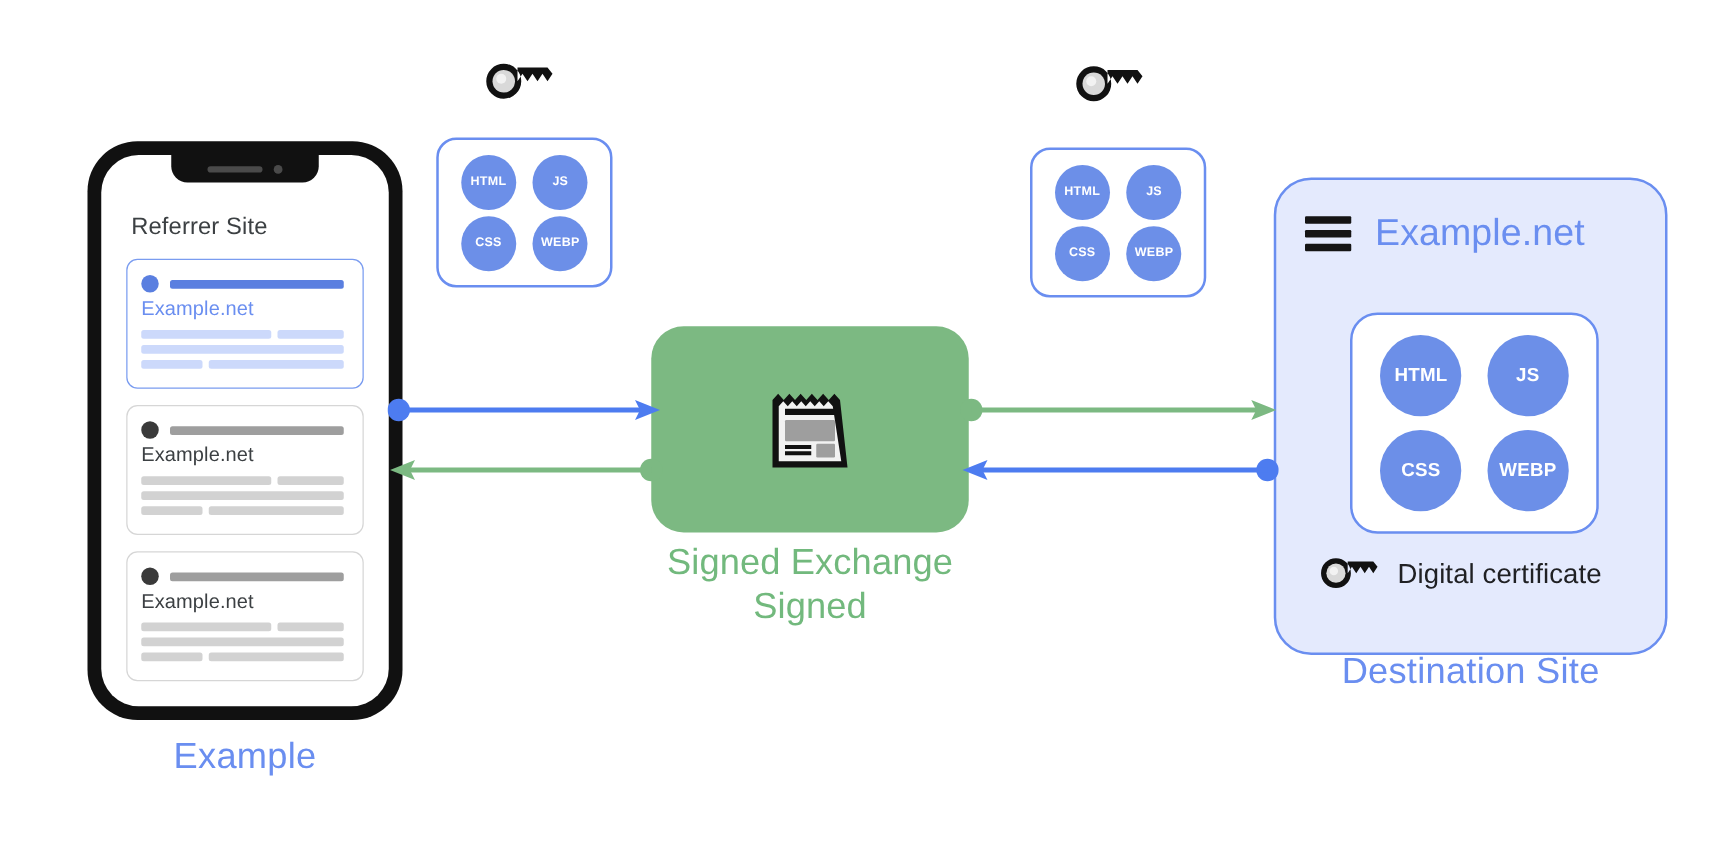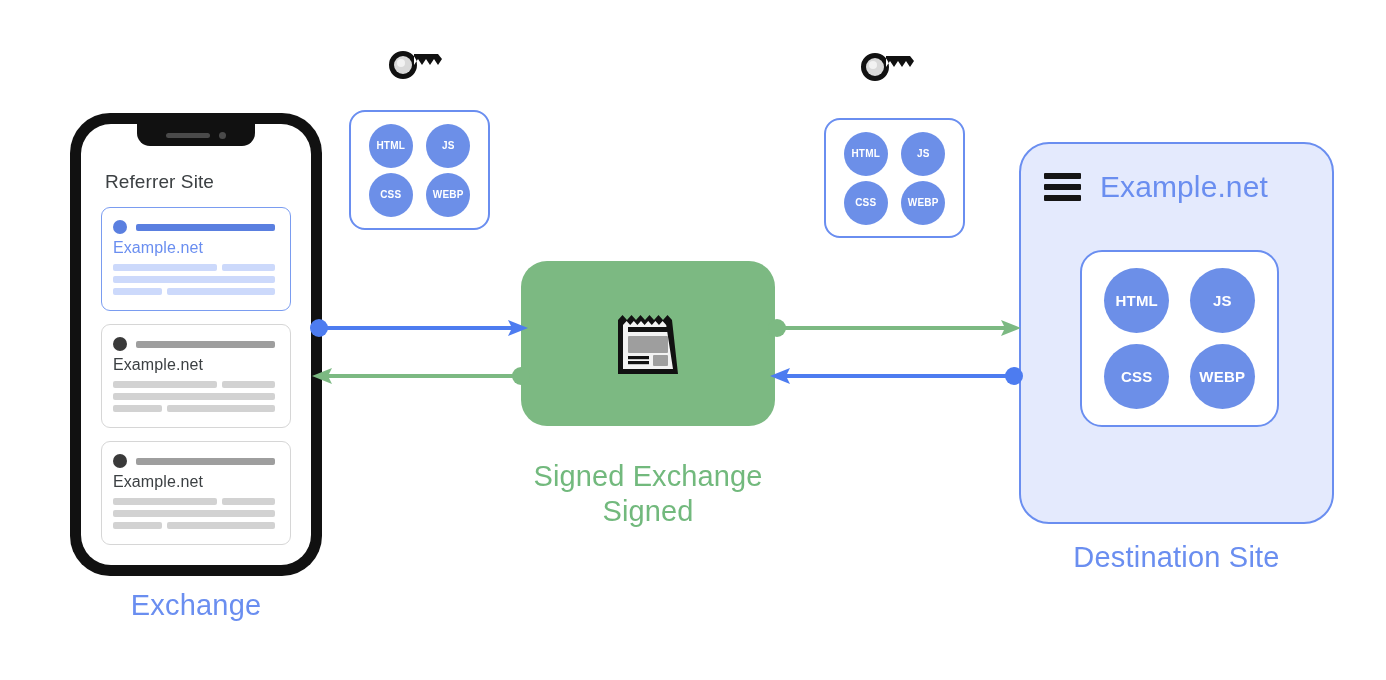--- a/index.html
+++ b/index.html
@@ -181,21 +181,21 @@
     height: 165px;
     background: #7cb982;
     border-radius: 26px;
     display: flex;
     align-items: center;
     justify-content: center;
   }
   .cache-label {
     position: absolute;
     left: 478px;
-    top: 459px;
+    top: 433px;
     width: 340px;
     text-align: center;
     font-size: 29px;
     line-height: 35px;
     color: #72b97d;
     letter-spacing: .1px;
   }
 
   
   .dest-box {
@@ -255,21 +255,21 @@
     gap: 14px;
   }
   .dest-cert-label {
     font-size: 22px;
     color: #202124;
     letter-spacing: .1px;
   }
   .dest-label {
     position: absolute;
     left: 1019px;
-    top: 541px;
+    top: 521px;
     width: 315px;
     text-align: center;
     font-size: 29px;
     color: #6a8ef0;
     letter-spacing: .2px;
   }
 
   
   .conn { position: absolute; }
 </style>
@@ -345,21 +345,21 @@
             </div>
           <div class="line-row">
               <div class="ln" style="width:49px"></div>
               <div class="ln" style="width:108px"></div>
             </div>
         </div>
       </div>
     </div>
   </div>
 
-  <div class="browser-label">Exchange</div>
+  <div class="browser-label">Example</div>
 
   <svg class="key-icon key-1" width="58" height="34" viewBox="0 0 58 34">
     <path d="M17 3 A14 14 0 1 0 17 31 A14 14 0 1 0 17 3 Z
              M28 6 L52 6 L56 11 L52 17 L48 11 L44 17 L40 11 L36 17 L32 11 L28 17 Z" fill="#111" fill-rule="evenodd"></path>
     <circle cx="17" cy="17" r="9" fill="#d9d9d9"></circle>
     <circle cx="15" cy="15" r="4" fill="#f2f2f2"></circle>
   </svg>
 
   <div class="asset-box b1">
     <div class="chip">HTML</div>
@@ -411,20 +411,29 @@
       <div class="dest-title">Example.net</div>
     </div>
 
     <div class="dest-assets">
       <div class="chip">HTML</div>
       <div class="chip">JS</div>
       <div class="chip">CSS</div>
       <div class="chip">WEBP</div>
     </div>
 
+    <div class="dest-cert">
+      <svg width="50" height="29" viewBox="0 0 58 34">
+        <path d="M17 3 A14 14 0 1 0 17 31 A14 14 0 1 0 17 3 Z
+                 M28 6 L52 6 L56 11 L52 17 L48 11 L44 17 L40 11 L36 17 L32 11 L28 17 Z" fill="#111" fill-rule="evenodd"></path>
+        <circle cx="17" cy="17" r="9" fill="#d9d9d9"></circle>
+        <circle cx="15" cy="15" r="4" fill="#f2f2f2"></circle>
+      </svg>
+      <div class="dest-cert-label">Digital certificate</div>
+    </div>
   </div>
 
   <div class="dest-label">Destination Site</div>
 
   <svg class="conn" style="left:310px; top:310px;" width="220" height="80" viewBox="0 0 220 80">
     <circle cx="9" cy="18" r="9" fill="#4d7cf0"></circle>
     <line x1="9" y1="18" x2="204" y2="18" stroke="#4d7cf0" stroke-width="4"></line>
     <path d="M218 18 L198 10 L202 18 L198 26 Z" fill="#4d7cf0"></path>
   </svg>
 

